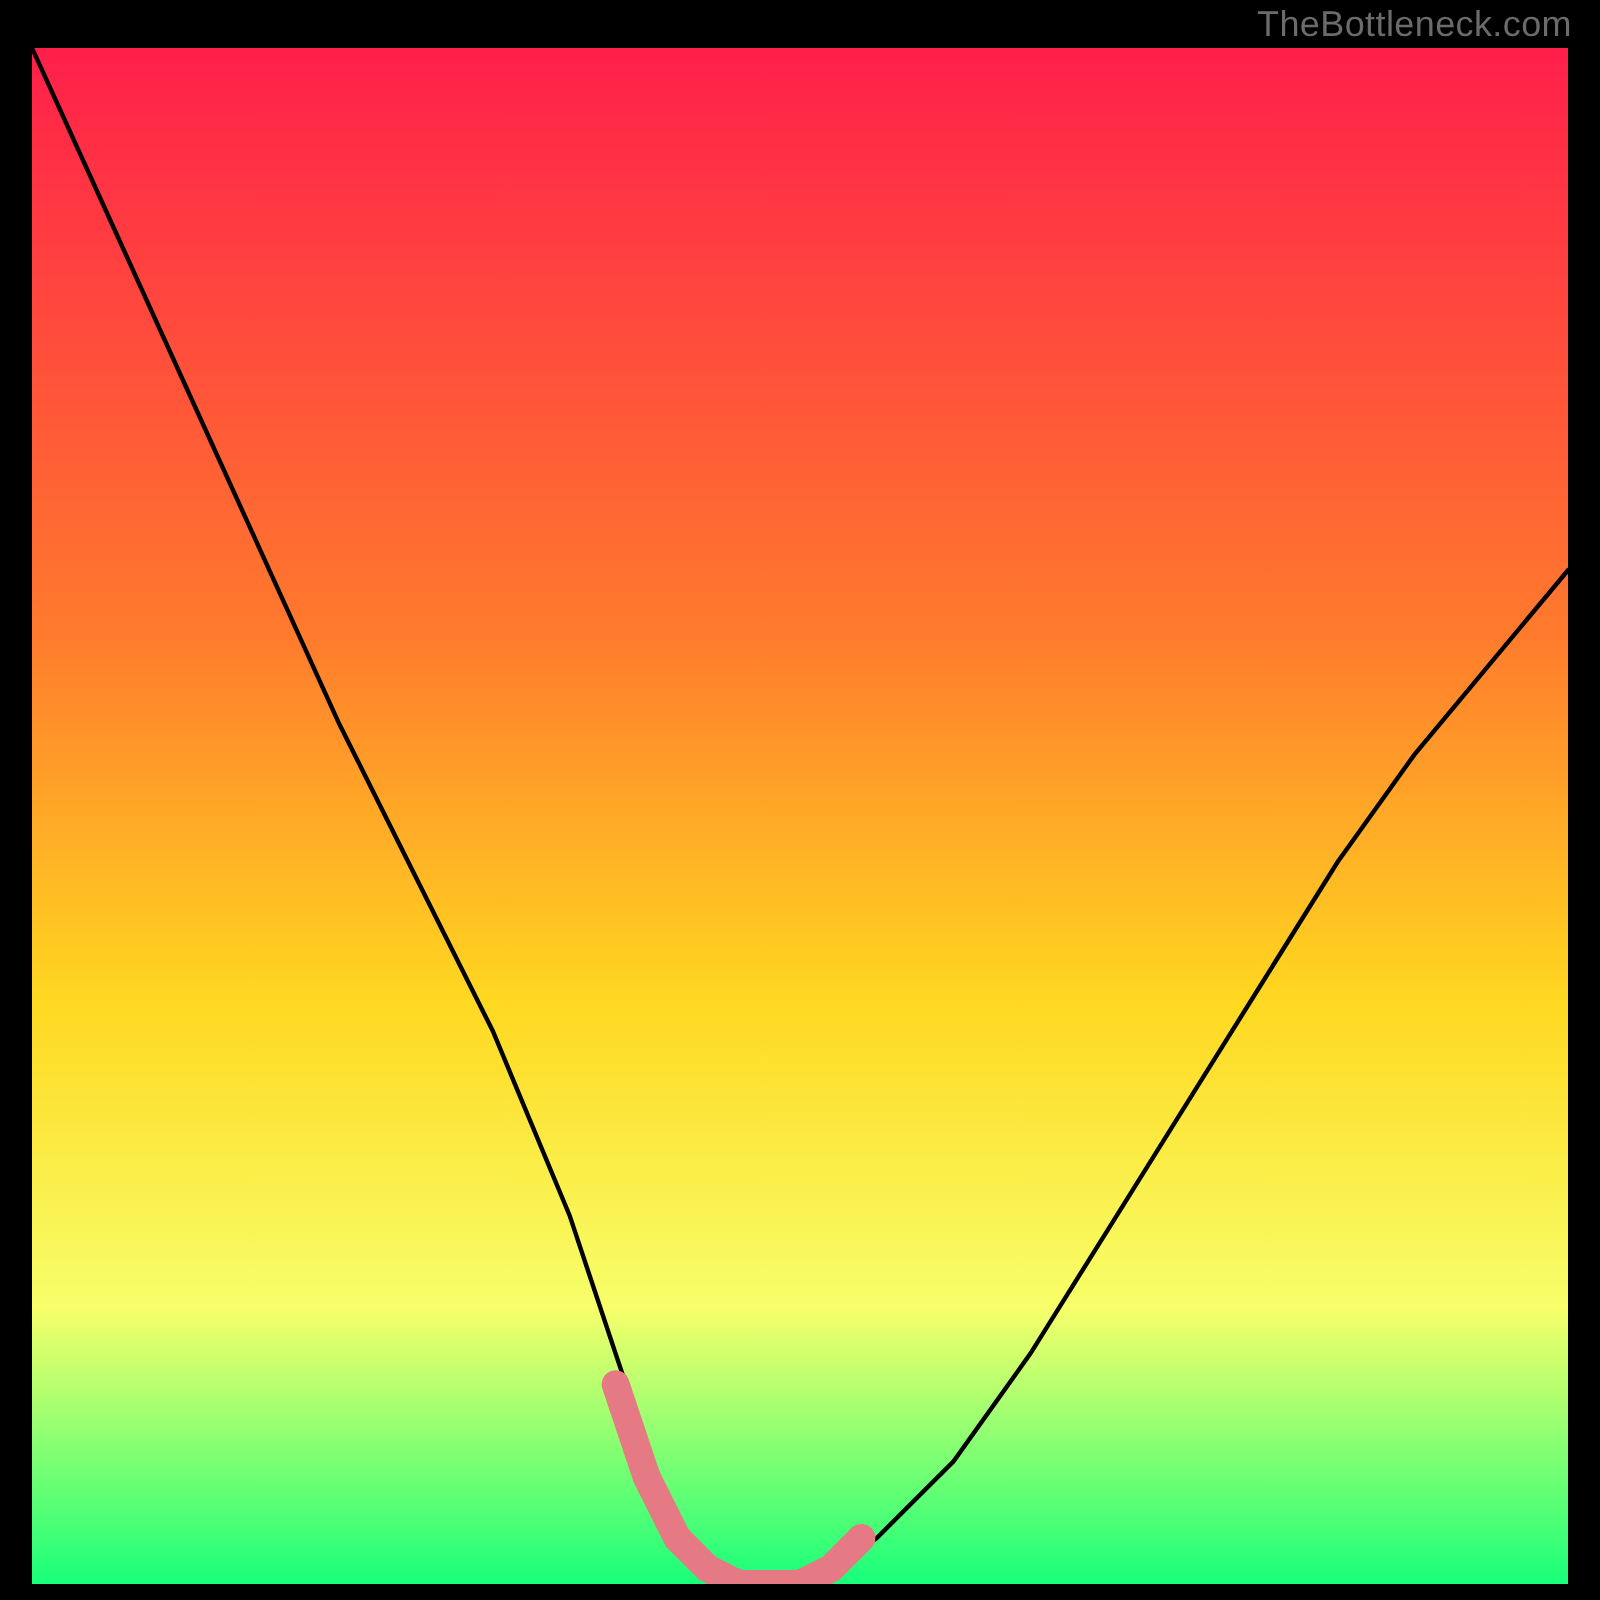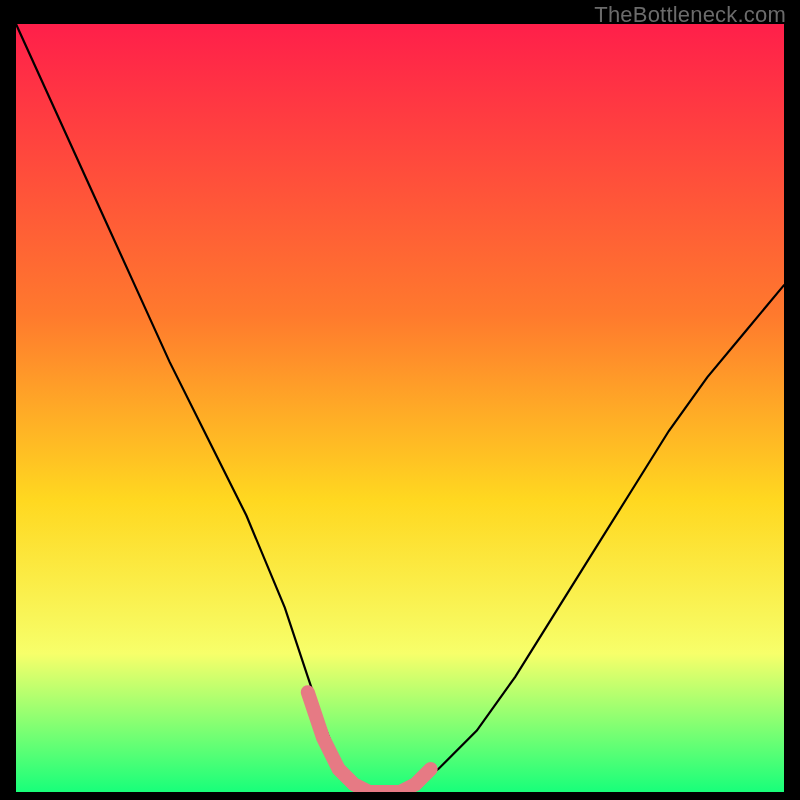--- a/index.html
+++ b/index.html
@@ -24,21 +24,21 @@
     left: 0;
     top: 0;
     width: 768px;
     height: 768px;
   }
   .watermark {
     position: absolute;
     top: 2px;
     right: 14px;
     color: #6b6b6b;
-    font-size: 22px;
+    font-size: 18px;
     font-weight: 400;
     letter-spacing: 0.2px;
   }
 </style>
 </head>
 <body>
 
 <div class="watermark">TheBottleneck.com</div>
 
 <div class="frame">

